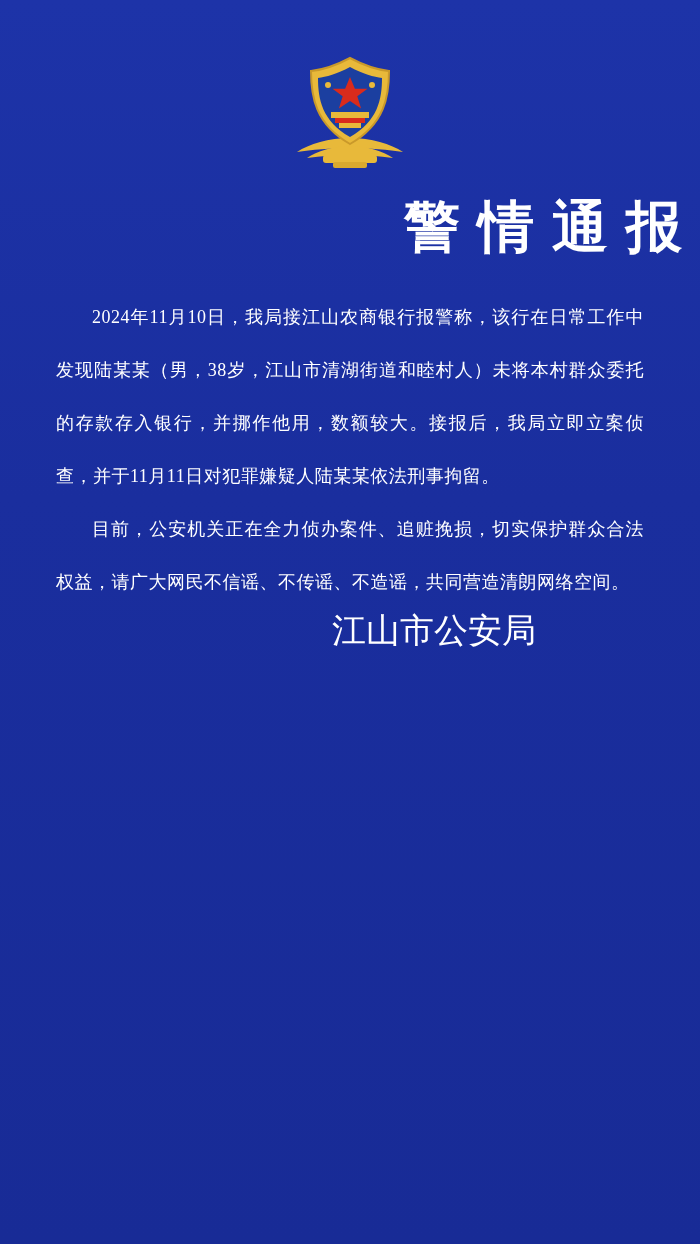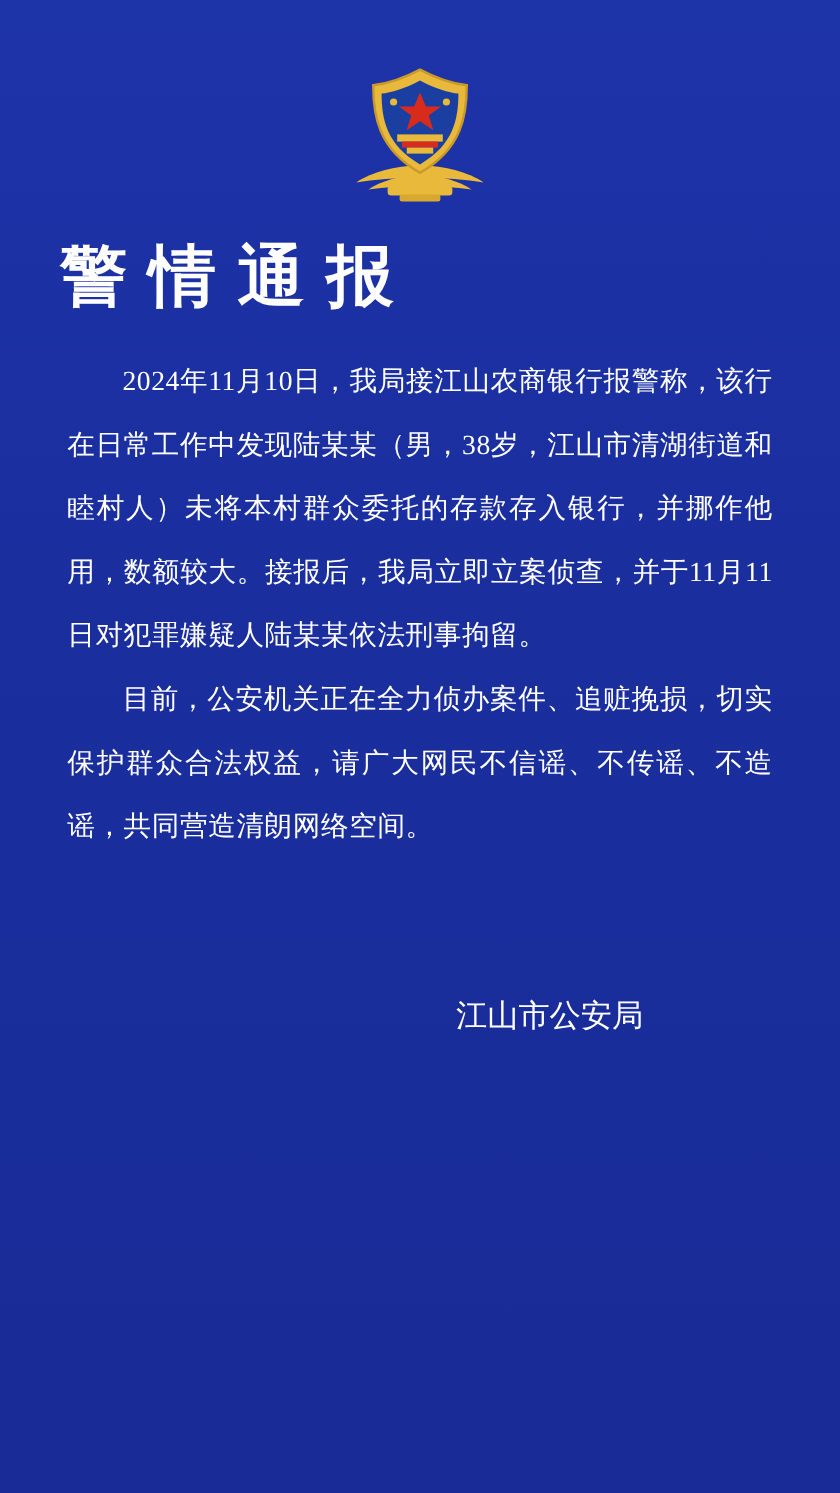--- a/index.html
+++ b/index.html
@@ -28,50 +28,49 @@
     justify-content: center;
   }
   .emblem {
     width: 126px;
     height: 122px;
     position: relative;
   }
   
   .title {
     margin-top: 24px;
-    text-align: left;
+    text-align: right;
     font-size: 56px;
     font-weight: bold;
     letter-spacing: 18px;
     text-indent: 18px;
     color: #ffffff;
-    font-family: Liberation Serif, serif;
+    font-family: Liberation Mono, monospace;
     line-height: 1.2;
     padding-left: 32px;
   }
   
   .body-text {
     margin: 26px 56px 0 56px;
-    font-size: 23px;
+    font-size: 18px;
     line-height: 53px;
     text-align: justify;
     text-justify: inter-ideograph;
     letter-spacing: 0.5px;
     color: #ffffff;
   }
   .body-text p {
     margin: 0;
     text-indent: 2em;
   }
   
   .signature {
-    margin-top: 110px;
     padding-right: 164px;
     text-align: right;
-    font-size: 26px;
+    font-size: 34px;
     line-height: 44px;
     color: #ffffff;
   }
   .signature div {
     white-space: nowrap;
   }
 </style>
 </head>
 <body>
 

